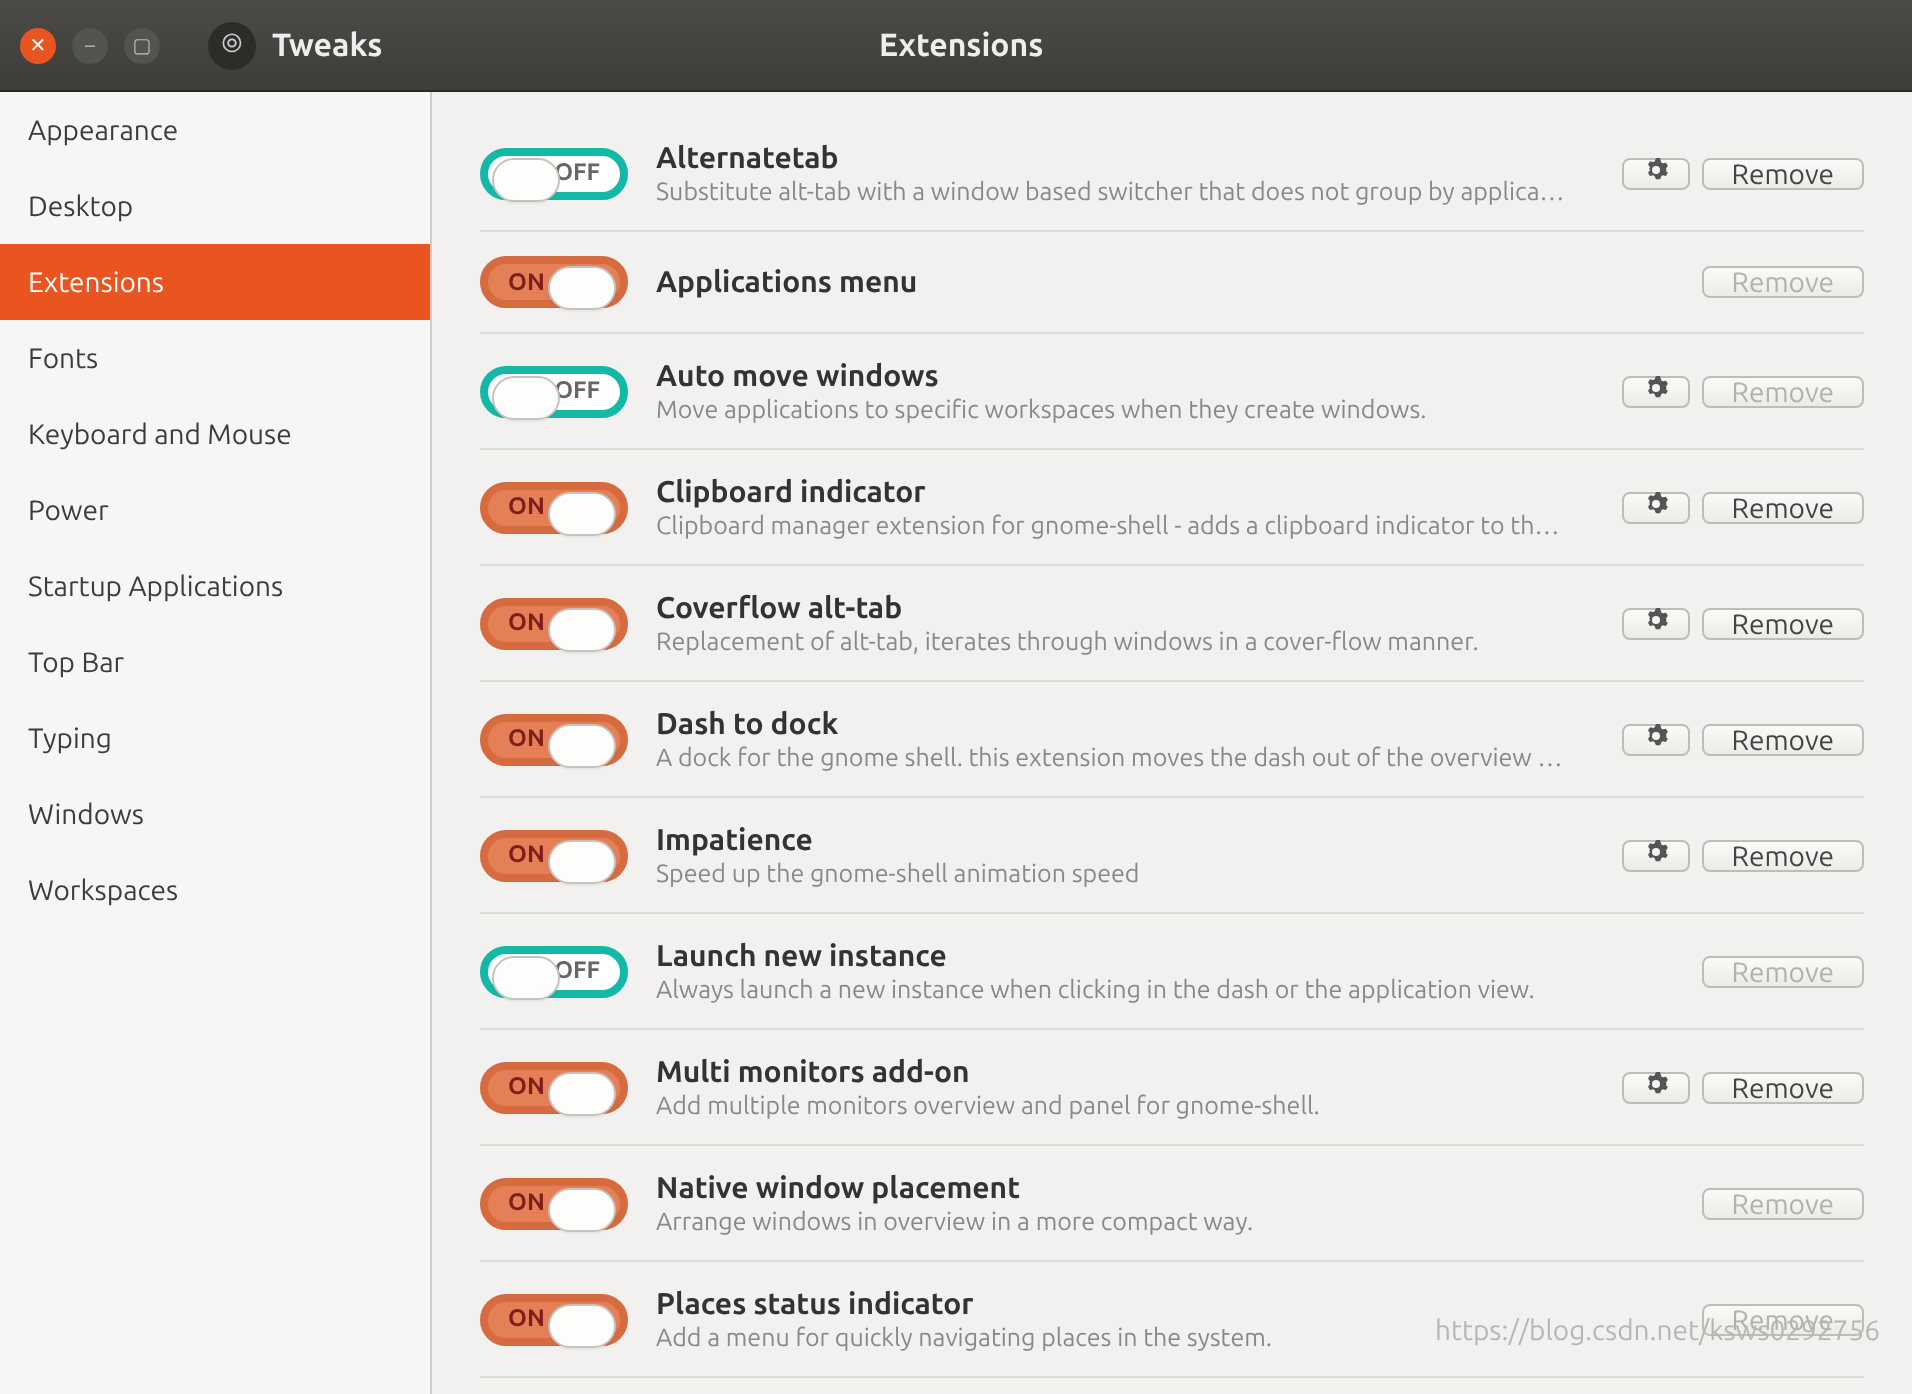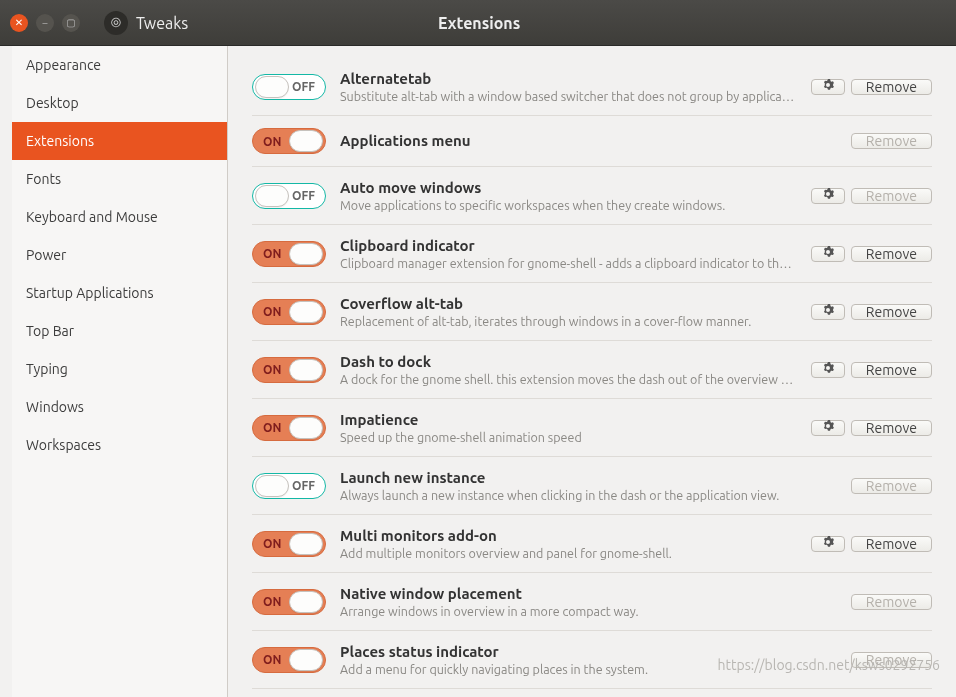--- a/index.html
+++ b/index.html
@@ -5,31 +5,31 @@
   * { box-sizing: border-box; margin: 0; padding: 0; }
   body { font-family: Ubuntu, "Segoe UI", sans-serif; font-size: 14px; background: #f2f1f0; width: 956px; height: 697px; overflow: hidden; }
   .window { display: flex; flex-direction: column; height: 100%; }
   .titlebar { height: 46px; background: linear-gradient(to bottom, #4b4a47 0%, #3e3d39 100%); display: flex; align-items: center; color: #ddd; border-bottom: 1px solid #2a2a28; }
   .win-controls { display: flex; align-items: center; gap: 8px; padding: 0 10px; }
   .win-btn { width: 18px; height: 18px; border-radius: 50%; display: flex; align-items: center; justify-content: center; font-size: 10px; }
   .win-close { background: #e95420; color: #fff; }
   .win-min, .win-max { background: #55534e; color: #bbb; }
   .app-title-group { display: flex; align-items: center; gap: 8px; padding: 0 14px; }
   .app-icon-circle { width: 24px; height: 24px; border-radius: 50%; background: #2d2c29; display:flex;align-items:center;justify-content:center;color:#ccc;font-size:13px; }
-  .app-title { font-weight: normal; font-size: 16px; color: #eee; }
+  .app-title { font-weight: bold; font-size: 16px; color: #eee; }
   .page-title { flex: 1; text-align: center; font-weight: bold; font-size: 16px; color: #eee; }
   .page-title-spacer { width: 200px; }
   .body-area { flex: 1; display: flex; overflow: hidden; }
-  .sidebar { width: 216px; background: #f7f6f5; border-right: 1px solid #d0ccc7; overflow-y: auto; margin-left: 12px; }
+  .sidebar { width: 216px; background: #f7f6f5; border-right: 1px solid #d0ccc7; overflow-y: auto; }
   .side-item { padding: 11px 14px; color: #3c3c3c; cursor: pointer; }
   .side-item.active { background: #e95420; color: #fff; }
   .content { flex: 1; overflow-y: auto; padding: 16px 24px 16px 24px; background: #f2f1f0; }
   .ext-row { display: flex; align-items: center; padding: 12px 0; border-bottom: 1px solid #dedbd7; gap: 14px; }
   .ext-row:first-child { padding-top: 8px; }
-  .toggle { width: 74px; height: 26px; border-radius: 13px; border: 1px solid #14b8a6; background: #fff; display: flex; align-items: center; position: relative; font-size: 12px; font-weight: bold; cursor: pointer; flex-shrink:0;}
+  .toggle { width: 74px; height: 26px; border-radius: 13px; border: 4px solid #14b8a6; background: #fff; display: flex; align-items: center; position: relative; font-size: 12px; font-weight: bold; cursor: pointer; flex-shrink:0;}
   .toggle .knob { width: 34px; height: 22px; border-radius: 11px; background: #fdfdfc; border: 1px solid #c6c2bd; position: absolute; top: 1px; box-shadow: 0 1px 1px rgba(0,0,0,.05); }
   .toggle.off .knob { left: 2px; }
   .toggle.off .lbl { position:absolute; right:10px; color:#666; }
   .toggle.on { background: #e57f55; border-color:#d66b3f; }
   .toggle.on .knob { right: 2px; }
   .toggle.on .lbl { position:absolute; left:10px; color:#7f1d1d; }
   .ext-info { flex: 1; min-width: 0; }
   .ext-name { font-weight: bold; font-size: 15px; color: #333; margin-bottom: 2px; }
   .ext-desc { font-size: 12.5px; color: #8a8884; white-space: nowrap; overflow: hidden; text-overflow: ellipsis; }
   .ext-actions { display: flex; gap: 6px; flex-shrink:0;}

